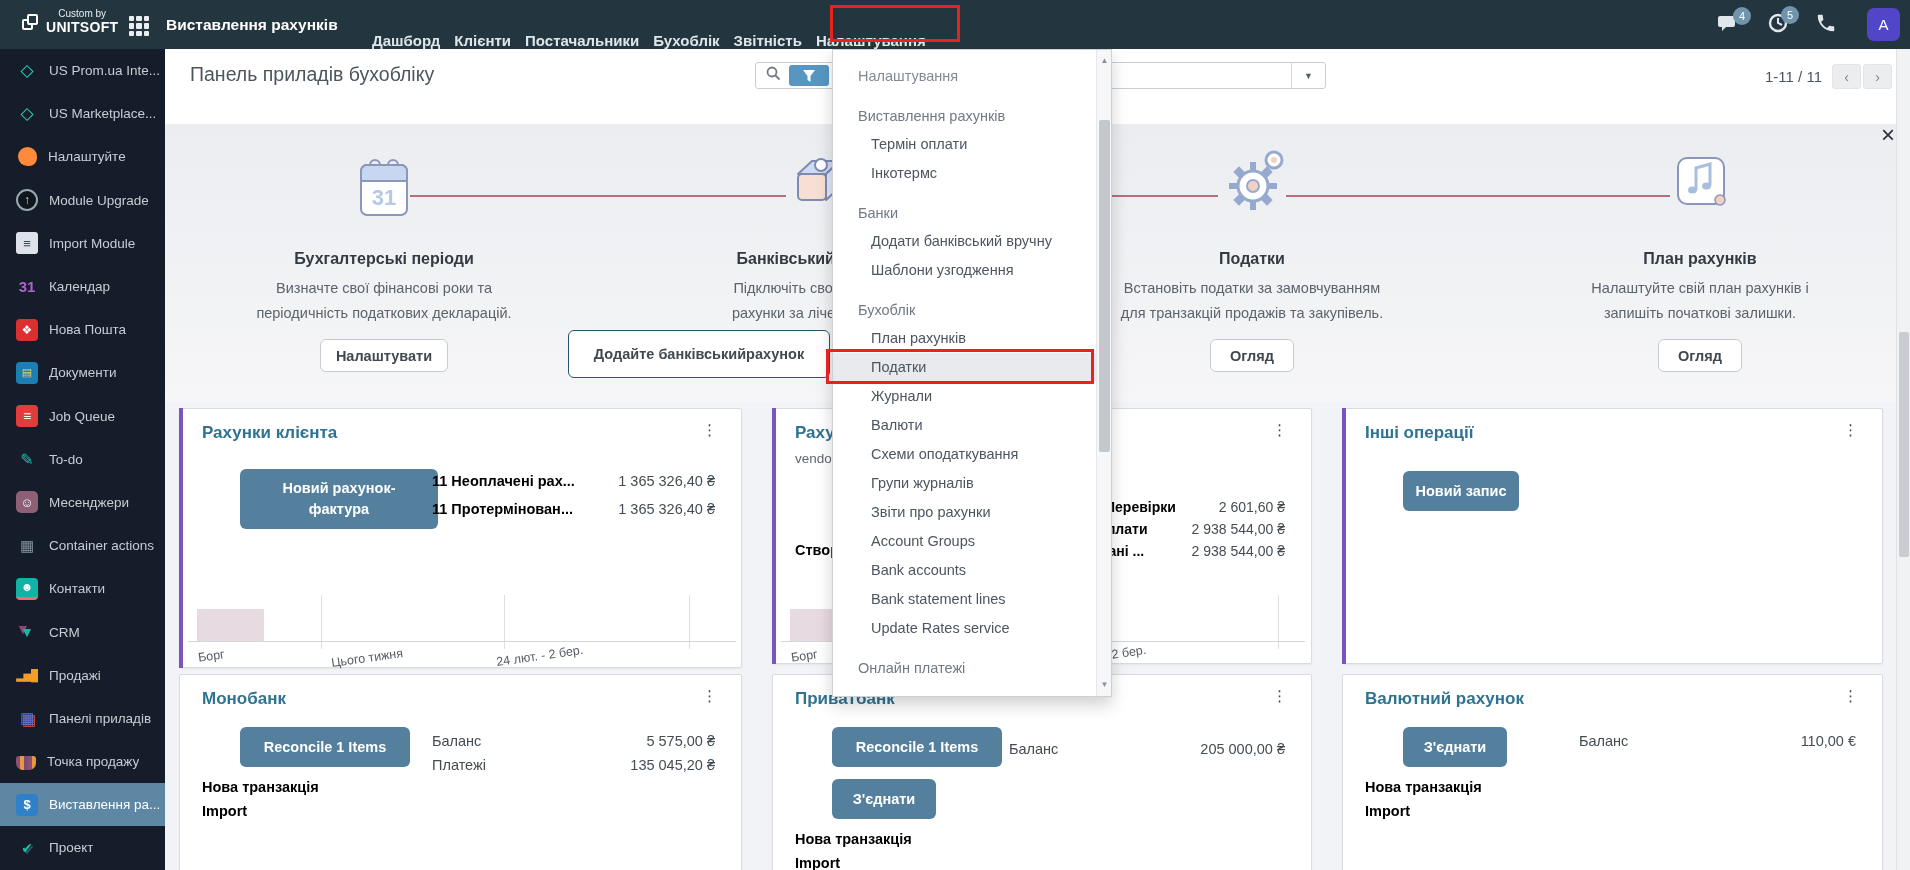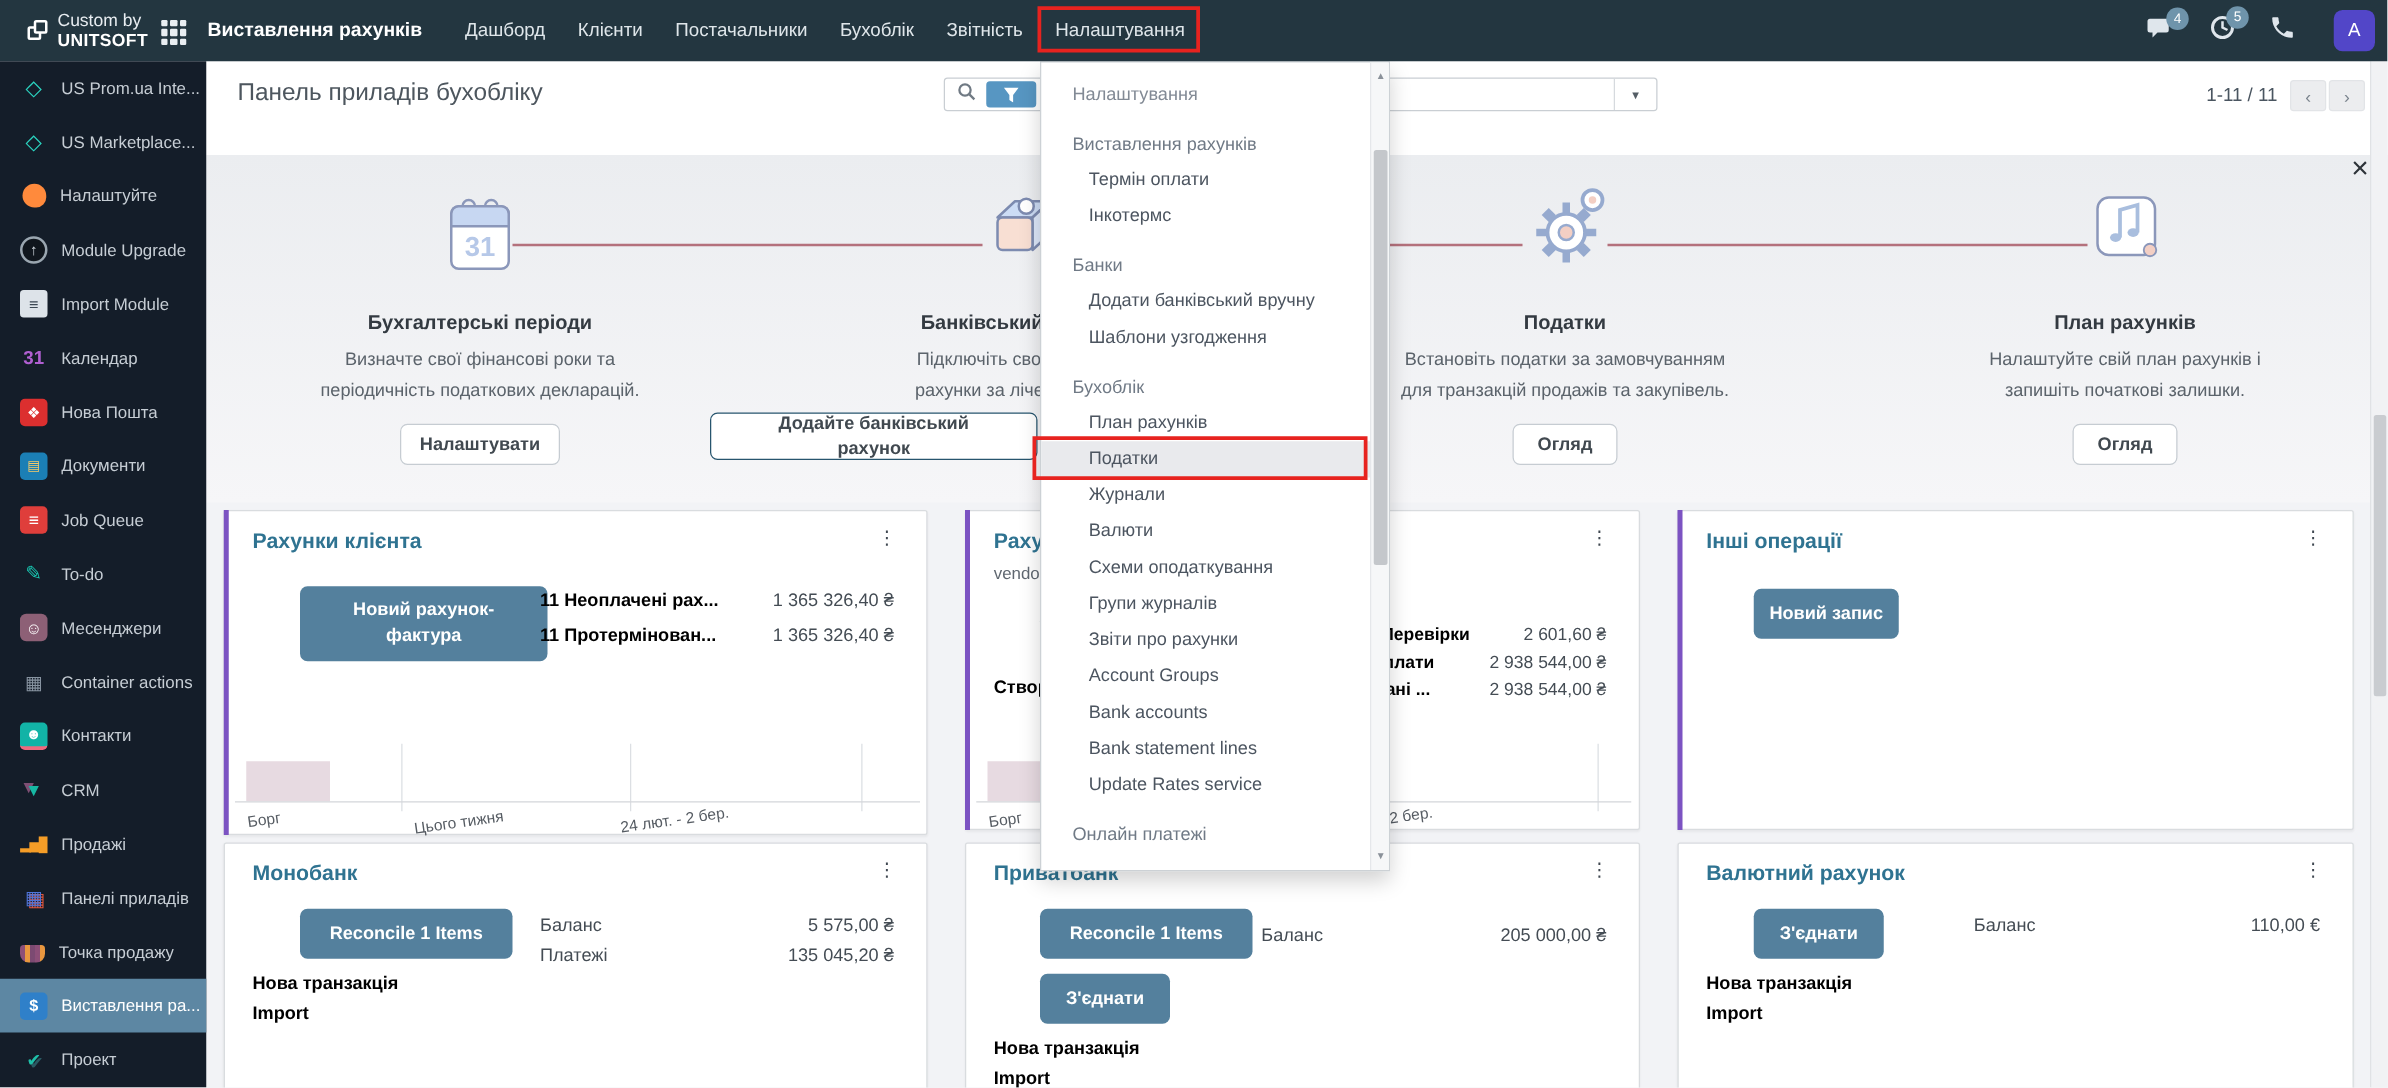--- a/index.html
+++ b/index.html
@@ -7,28 +7,28 @@
     font-family:"Liberation Sans", sans-serif; }
   #app { position:relative; width:1910px; height:870px; overflow:hidden; }
 
   
   .topbar { position:absolute; left:0; top:0; width:1910px; height:49px; background:#233640; z-index:45; }
   .logo { position:absolute; left:22px; top:8px; display:flex; align-items:center; color:#fff; }
   .logo-glyph { position:relative; width:16px; height:16px; margin-right:8px; }
   .logo-glyph i { position:absolute; width:11px; height:11px; border:2px solid #fff; border-radius:2px; display:block; }
   .logo-glyph i:first-child { left:0; bottom:0; }
   .logo-glyph i:last-child { right:0; top:0; background:#233640; }
-  .logo-small { font-size:14px; color:#e8edf1; }
+  .logo-small { font-size:10px; color:#e8edf1;text-align:center; }
   .logo-main { font-size:14px; font-weight:bold; letter-spacing:.3px; }
   .grid-icon { position:absolute; left:129px; top:16px; width:20px; height:20px;
     display:grid; grid-template-columns:repeat(3,1fr); gap:2px; }
   .grid-icon i { background:#e9eef2; border-radius:1px; }
   .appname { position:absolute; left:166px; top:0; height:49px; display:flex; align-items:center;
     color:#fff; font-size:15.5px; font-weight:600; }
-  .tb-menu { position:absolute; left:372px; top:0; height:49px; display:flex; gap:26px; align-items:center; }
+  .tb-menu { position:absolute; left:372px; top:0; height:49px; display:flex; gap:14px; align-items:flex-end;font-weight:bold; }
   .tb-item { color:#dfe6ea; font-size:15px; white-space:nowrap; cursor:pointer; }
   .tb-right { position:absolute; right:10px; top:0; height:49px; display:flex; align-items:center; }
   .badge { position:absolute; top:-6px; right:-10px; min-width:18px; height:18px; border-radius:9px;
     background:#6f94ab; color:#fff; font-size:11px; display:flex; align-items:center; justify-content:center; padding:0 4px; }
   .tb-ico { position:relative; margin-right:26px; }
   .avatar { width:33px; height:33px; border-radius:7px; background:#5246c8; color:#fff;
     display:flex; align-items:center; justify-content:center; font-size:15px; margin-left:4px; }
 
   
   .sidebar { position:absolute; left:0; top:49px; width:165px; height:821px; background:#141d29; z-index:10; }
@@ -56,21 +56,21 @@
   
   .banner { position:absolute; left:165px; top:124px; width:1745px; height:278px;
     background:linear-gradient(#ebedf0,#f6f6f8); }
   .close-x { position:absolute; left:1874px; top:122px; width:28px; height:28px; color:#2d3339;
     font-size:24px; line-height:26px; text-align:center; cursor:pointer; z-index:20; }
   .conn { position:absolute; top:195px; height:2px; background:#b4717c; }
   .step-title { position:absolute; top:250px; width:340px; text-align:center; font-size:16px; font-weight:bold; color:#333a41; }
   .step-desc { position:absolute; width:380px; text-align:center; font-size:14.5px; color:#5b636b; line-height:25px; }
   .step-btn { position:absolute; top:339px; height:33px; background:#fff; border:1px solid #c6ccd2; border-radius:6px;
     color:#414950; font-size:14.5px; font-weight:600; display:flex; align-items:center; justify-content:center; cursor:pointer; }
-  .step-btn.primary-outline { border:1px solid #27556e; height:38px; top:330px; flex-direction:column; line-height:20px; }
+  .step-btn.primary-outline { border:1px solid #27556e; height:48px; top:330px; flex-direction:row; line-height:20px; }
   .step-ico { position:absolute; top:155px; }
 
   
   .card { position:absolute; background:#fff; border:1px solid #d9dcdf; border-radius:2px; box-shadow:0 1px 2px rgba(0,0,0,.05); }
   .card.accent::before { content:""; position:absolute; left:-1px; top:-1px; bottom:-1px; width:4px; background:#7c53c2; }
   .card-title { position:absolute; left:22px; top:14px; font-size:17px; font-weight:bold; color:#2f7391; white-space:nowrap; }
   .card-sub { position:absolute; left:22px; top:42px; font-size:13.5px; color:#5f6770; }
   .kebab { position:absolute; right:24px; top:12px; color:#3f4750; font-size:15px; cursor:pointer; }
   .btn { position:absolute; background:#54809d; color:#fff; border-radius:6px; font-weight:bold; font-size:14.5px;
     display:flex; flex-direction:column; align-items:center; justify-content:center; text-align:center;

